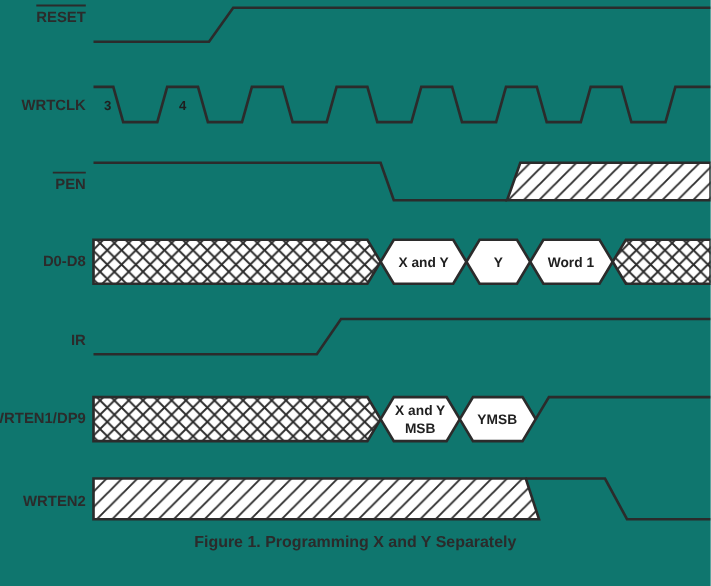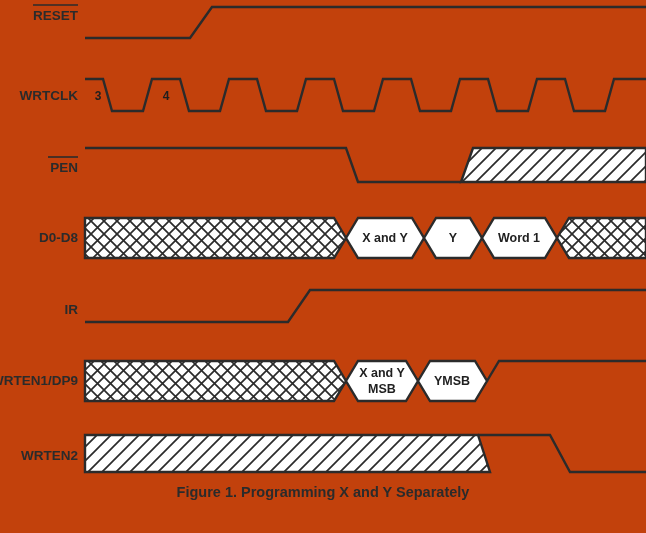--- a/index.html
+++ b/index.html
@@ -12,21 +12,21 @@
     font-family: "Liberation Sans", sans-serif;
     width: 646px;
     height: 533px;
     overflow: hidden;
     position: relative;
   }
   #figure-root {
     position: relative;
     width: 646px;
     height: 533px;
-    background: #c2410c;
+    background: #0f766e;
   }
   #timing-svg {
     position: absolute;
     left: 0;
     top: 0;
     display: block;
   }
   .sig-label {
     font-family: "Liberation Sans", sans-serif;
     font-size: 13.5px;

